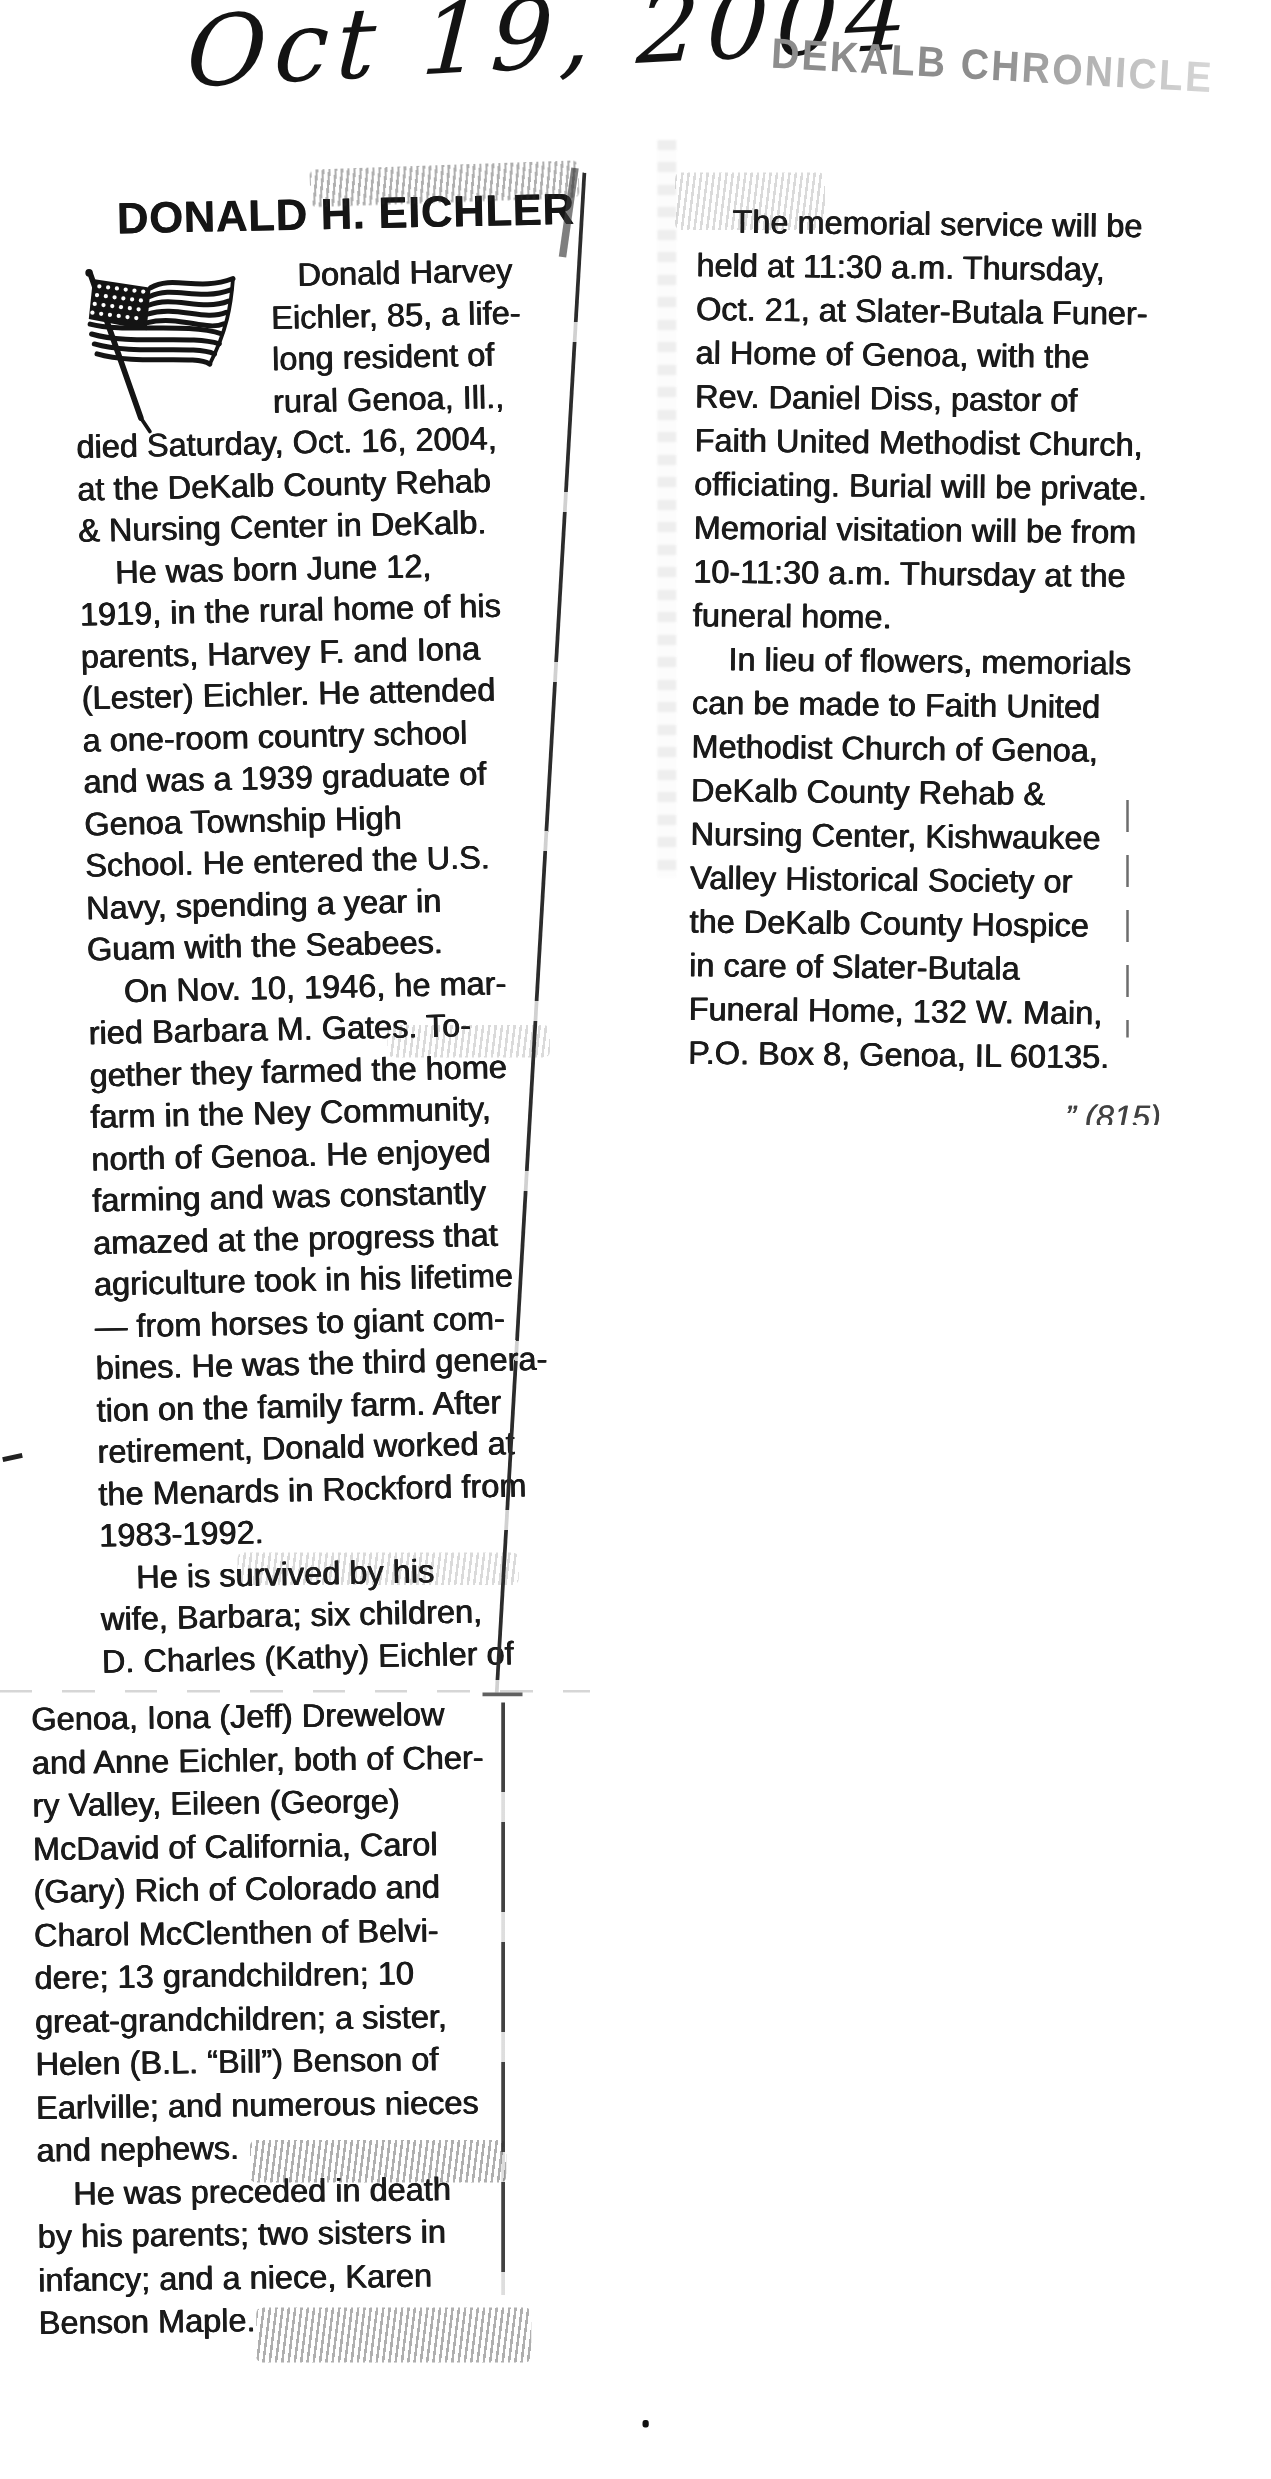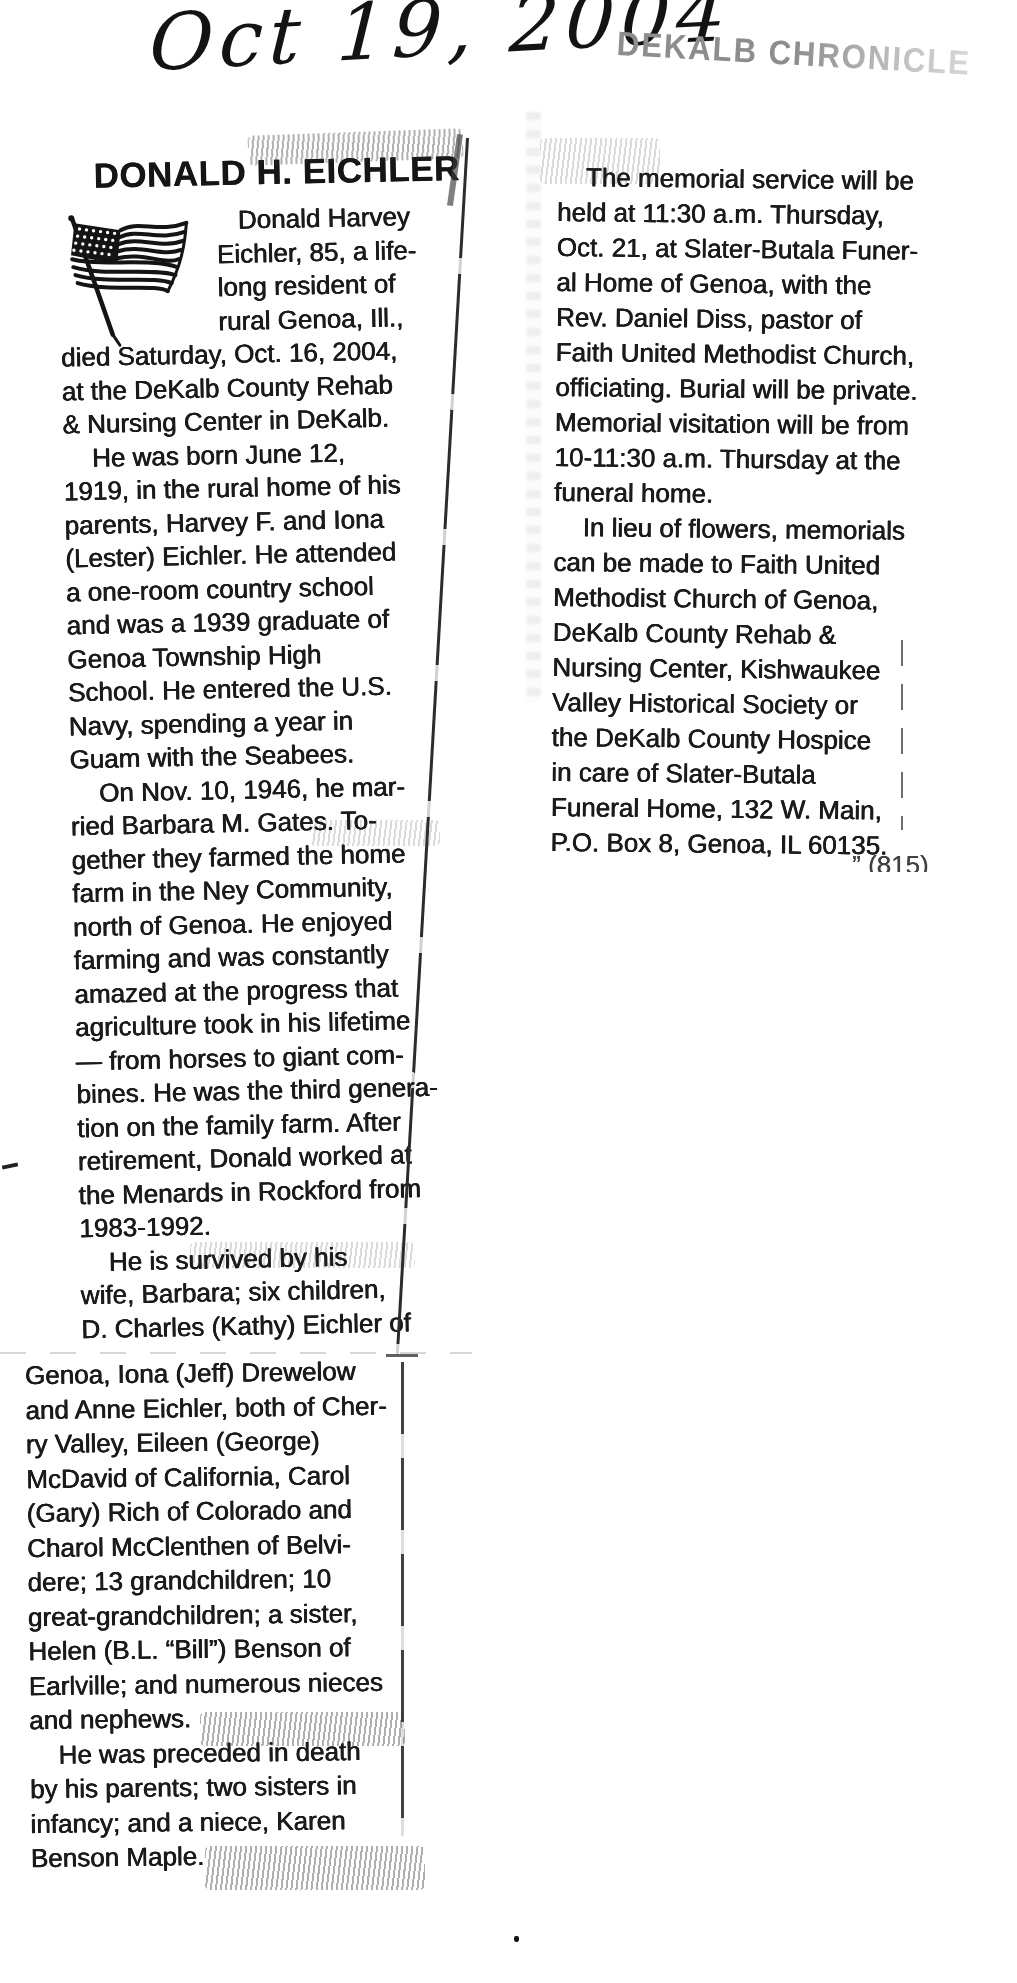--- a/index.html
+++ b/index.html
@@ -43,23 +43,23 @@
     white-space:pre;text-shadow:.35px 0 0 currentColor,-.35px 0 0 currentColor;
   }
   .clip2 pre.news{line-height:34.5px;}
   .clipR pre.news{line-height:35px;}
 
   .flag-float{float:left;width:158px;height:132px;overflow:visible;}
   .flag-float svg{overflow:visible;display:block;}
 
   
   .cutoff{
-    position:absolute;left:852px;top:850px;height:22px;width:140px;overflow:hidden;
+    position:absolute;left:852px;top:878px;height:22px;width:140px;overflow:hidden;
     font-size:26px;font-weight:400;color:#222;
-    text-shadow:.35px 0 0 currentColor;white-space:nowrap;opacity:.85;
+    text-shadow:.35px 0 0 currentColor;white-space:nowrap;opacity:.85;font-style:italic;
   }
   
   .rule1{
     position:absolute;left:466px;top:138px;width:2.5px;height:1218px;
     transform:rotate(3.3deg);transform-origin:top center;
     background:repeating-linear-gradient(180deg,#2c2c2c 0 120px,rgba(44,44,44,.22) 120px 136px);
   }
   .rule2{
     position:absolute;left:401px;top:1362px;width:2.5px;height:474px;
     background:repeating-linear-gradient(180deg,rgba(32,32,32,.85) 0 72px,rgba(32,32,32,.15) 72px 96px);

